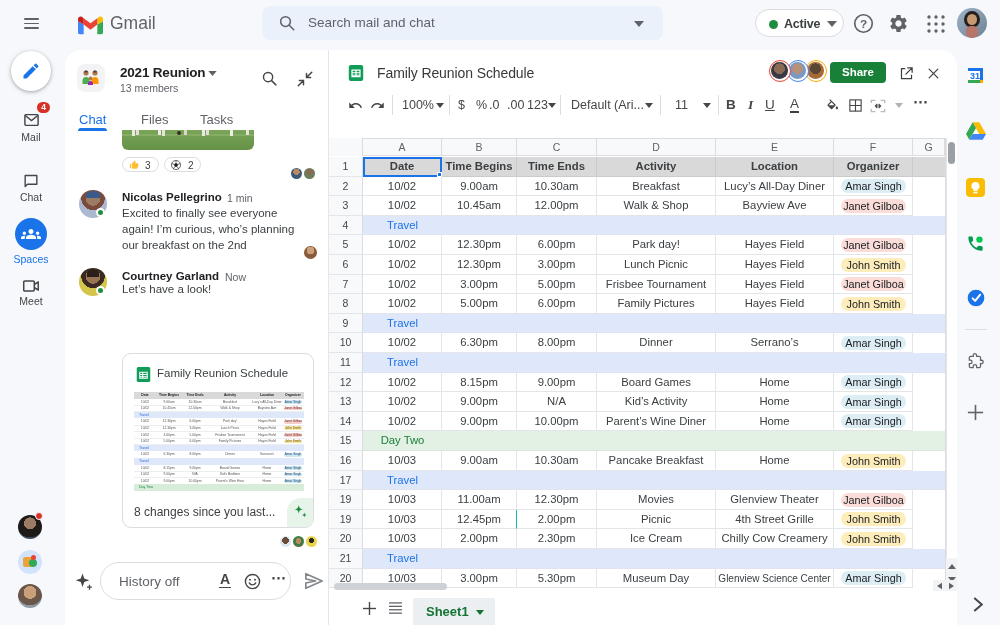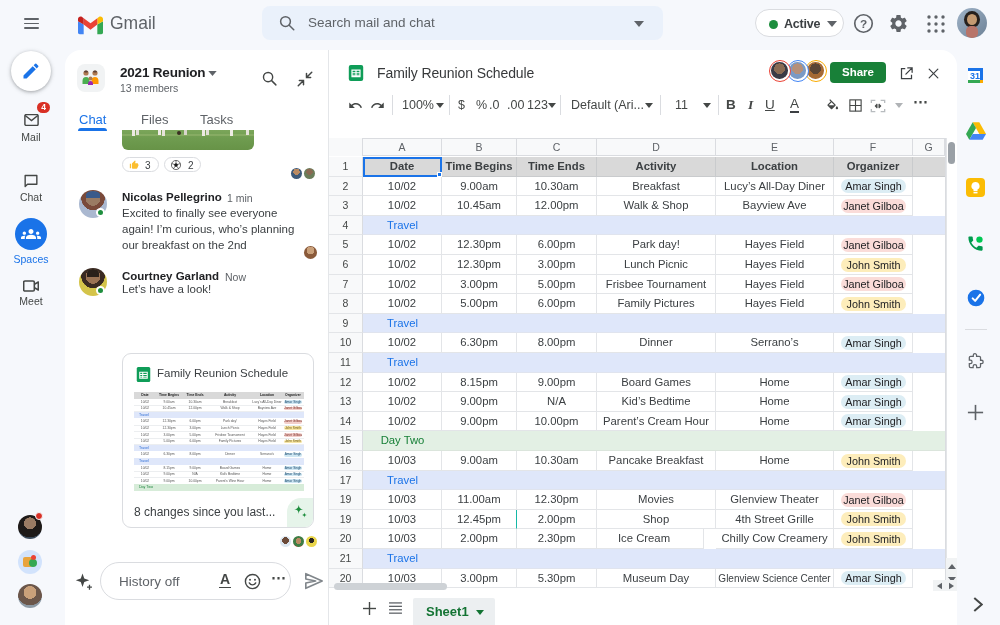--- a/index.html
+++ b/index.html
@@ -521,29 +521,29 @@
 <div style="position:absolute;left:113px;top:234.6px;width:75px;height:19.6px;border-right:1px solid #e3e5e8;border-bottom:1px solid #e3e5e8;color:#3c4043;line-height:19.6px;text-align:center;">8.15pm</div>
 <div style="position:absolute;left:188px;top:234.6px;width:80px;height:19.6px;border-right:1px solid #e3e5e8;border-bottom:1px solid #e3e5e8;color:#3c4043;line-height:19.6px;text-align:center;">9.00pm</div>
 <div style="position:absolute;left:268px;top:234.6px;width:119px;height:19.6px;border-right:1px solid #e3e5e8;border-bottom:1px solid #e3e5e8;color:#3c4043;line-height:19.6px;text-align:center;">Board Games</div>
 <div style="position:absolute;left:387px;top:234.6px;width:118px;height:19.6px;border-right:1px solid #e3e5e8;border-bottom:1px solid #e3e5e8;color:#3c4043;line-height:19.6px;text-align:center;">Home</div>
 <div style="position:absolute;left:505px;top:234.6px;width:79px;height:19.6px;border-right:1px solid #e3e5e8;border-bottom:1px solid #e3e5e8;"></div>
 <div style="position:absolute;left:512px;top:237.1px;width:65px;height:14px;background:#dcedf4;border-radius:7px;color:#202124;font-size:10.8px;line-height:14px;text-align:center;">Amar Singh</div>
 <div style="position:absolute;left:0;top:254.2px;width:34px;height:19.6px;border-right:1px solid #dadce0;border-bottom:1px solid #e3e5e8;background:#f8f9fa;color:#444746;font-size:10.5px;line-height:19.6px;text-align:center;">13</div>
 <div style="position:absolute;left:34px;top:254.2px;width:79px;height:19.6px;border-right:1px solid #e3e5e8;border-bottom:1px solid #e3e5e8;color:#3c4043;line-height:19.6px;text-align:center;">10/02</div>
 <div style="position:absolute;left:113px;top:254.2px;width:75px;height:19.6px;border-right:1px solid #e3e5e8;border-bottom:1px solid #e3e5e8;color:#3c4043;line-height:19.6px;text-align:center;">9.00pm</div>
 <div style="position:absolute;left:188px;top:254.2px;width:80px;height:19.6px;border-right:1px solid #e3e5e8;border-bottom:1px solid #e3e5e8;color:#3c4043;line-height:19.6px;text-align:center;">N/A</div>
-<div style="position:absolute;left:268px;top:254.2px;width:119px;height:19.6px;border-right:1px solid #e3e5e8;border-bottom:1px solid #e3e5e8;color:#3c4043;line-height:19.6px;text-align:center;">Kid’s Bedtime</div>
+<div style="position:absolute;left:268px;top:254.2px;width:119px;height:19.6px;border-right:1px solid #e3e5e8;border-bottom:1px solid #e3e5e8;color:#3c4043;line-height:19.6px;text-align:center;">Kid’s Activity</div>
 <div style="position:absolute;left:387px;top:254.2px;width:118px;height:19.6px;border-right:1px solid #e3e5e8;border-bottom:1px solid #e3e5e8;color:#3c4043;line-height:19.6px;text-align:center;">Home</div>
 <div style="position:absolute;left:505px;top:254.2px;width:79px;height:19.6px;border-right:1px solid #e3e5e8;border-bottom:1px solid #e3e5e8;"></div>
 <div style="position:absolute;left:512px;top:256.7px;width:65px;height:14px;background:#dcedf4;border-radius:7px;color:#202124;font-size:10.8px;line-height:14px;text-align:center;">Amar Singh</div>
 <div style="position:absolute;left:0;top:273.8px;width:34px;height:19.6px;border-right:1px solid #dadce0;border-bottom:1px solid #e3e5e8;background:#f8f9fa;color:#444746;font-size:10.5px;line-height:19.6px;text-align:center;">14</div>
 <div style="position:absolute;left:34px;top:273.8px;width:79px;height:19.6px;border-right:1px solid #e3e5e8;border-bottom:1px solid #e3e5e8;color:#3c4043;line-height:19.6px;text-align:center;">10/02</div>
 <div style="position:absolute;left:113px;top:273.8px;width:75px;height:19.6px;border-right:1px solid #e3e5e8;border-bottom:1px solid #e3e5e8;color:#3c4043;line-height:19.6px;text-align:center;">9.00pm</div>
 <div style="position:absolute;left:188px;top:273.8px;width:80px;height:19.6px;border-right:1px solid #e3e5e8;border-bottom:1px solid #e3e5e8;color:#3c4043;line-height:19.6px;text-align:center;">10.00pm</div>
-<div style="position:absolute;left:268px;top:273.8px;width:119px;height:19.6px;border-right:1px solid #e3e5e8;border-bottom:1px solid #e3e5e8;color:#3c4043;line-height:19.6px;text-align:center;">Parent’s Cream Hour</div>
+<div style="position:absolute;left:268px;top:273.8px;width:119px;height:19.6px;border-right:1px solid #e3e5e8;border-bottom:1px solid #e3e5e8;color:#3c4043;line-height:19.6px;text-align:center;">Parent’s Wine Diner</div>
 <div style="position:absolute;left:387px;top:273.8px;width:118px;height:19.6px;border-right:1px solid #e3e5e8;border-bottom:1px solid #e3e5e8;color:#3c4043;line-height:19.6px;text-align:center;">Home</div>
 <div style="position:absolute;left:505px;top:273.8px;width:79px;height:19.6px;border-right:1px solid #e3e5e8;border-bottom:1px solid #e3e5e8;"></div>
 <div style="position:absolute;left:512px;top:276.3px;width:65px;height:14px;background:#dcedf4;border-radius:7px;color:#202124;font-size:10.8px;line-height:14px;text-align:center;">Amar Singh</div>
 <div style="position:absolute;left:0;top:293.4px;width:34px;height:19.6px;border-right:1px solid #dadce0;border-bottom:1px solid #e3e5e8;background:#f8f9fa;color:#444746;font-size:10.5px;line-height:19.6px;text-align:center;">15</div>
 <div style="position:absolute;left:34px;top:293.4px;width:583px;height:19.6px;background:#e3f0e4;border-bottom:1px solid #dbe5dc;"></div>
 <div style="position:absolute;left:34px;top:293.4px;width:79px;height:19.6px;color:#188038;line-height:19.6px;text-align:center;">Day Two</div>
 <div style="position:absolute;left:0;top:313.0px;width:34px;height:19.6px;border-right:1px solid #dadce0;border-bottom:1px solid #e3e5e8;background:#f8f9fa;color:#444746;font-size:10.5px;line-height:19.6px;text-align:center;">16</div>
 <div style="position:absolute;left:34px;top:313.0px;width:79px;height:19.6px;border-right:1px solid #e3e5e8;border-bottom:1px solid #e3e5e8;color:#3c4043;line-height:19.6px;text-align:center;">10/03</div>
 <div style="position:absolute;left:113px;top:313.0px;width:75px;height:19.6px;border-right:1px solid #e3e5e8;border-bottom:1px solid #e3e5e8;color:#3c4043;line-height:19.6px;text-align:center;">9.00am</div>
 <div style="position:absolute;left:188px;top:313.0px;width:80px;height:19.6px;border-right:1px solid #e3e5e8;border-bottom:1px solid #e3e5e8;color:#3c4043;line-height:19.6px;text-align:center;">10.30am</div>
@@ -559,29 +559,29 @@
 <div style="position:absolute;left:113px;top:352.2px;width:75px;height:19.6px;border-right:1px solid #e3e5e8;border-bottom:1px solid #e3e5e8;color:#3c4043;line-height:19.6px;text-align:center;">11.00am</div>
 <div style="position:absolute;left:188px;top:352.2px;width:80px;height:19.6px;border-right:1px solid #e3e5e8;border-bottom:1px solid #e3e5e8;color:#3c4043;line-height:19.6px;text-align:center;">12.30pm</div>
 <div style="position:absolute;left:268px;top:352.2px;width:119px;height:19.6px;border-right:1px solid #e3e5e8;border-bottom:1px solid #e3e5e8;color:#3c4043;line-height:19.6px;text-align:center;">Movies</div>
 <div style="position:absolute;left:387px;top:352.2px;width:118px;height:19.6px;border-right:1px solid #e3e5e8;border-bottom:1px solid #e3e5e8;color:#3c4043;line-height:19.6px;text-align:center;">Glenview Theater</div>
 <div style="position:absolute;left:505px;top:352.2px;width:79px;height:19.6px;border-right:1px solid #e3e5e8;border-bottom:1px solid #e3e5e8;"></div>
 <div style="position:absolute;left:512px;top:354.7px;width:65px;height:14px;background:#fadcd9;border-radius:7px;color:#202124;font-size:10.8px;line-height:14px;text-align:center;">Janet Gilboa</div>
 <div style="position:absolute;left:0;top:371.8px;width:34px;height:19.6px;border-right:1px solid #dadce0;border-bottom:1px solid #e3e5e8;background:#f8f9fa;color:#444746;font-size:10.5px;line-height:19.6px;text-align:center;">19</div>
 <div style="position:absolute;left:34px;top:371.8px;width:79px;height:19.6px;border-right:1px solid #e3e5e8;border-bottom:1px solid #e3e5e8;color:#3c4043;line-height:19.6px;text-align:center;">10/03</div>
 <div style="position:absolute;left:113px;top:371.8px;width:75px;height:19.6px;border-right:1px solid #14b8a6;border-bottom:1px solid #e3e5e8;color:#3c4043;line-height:19.6px;text-align:center;">12.45pm</div>
 <div style="position:absolute;left:188px;top:371.8px;width:80px;height:19.6px;border-right:1px solid #e3e5e8;border-bottom:1px solid #e3e5e8;color:#3c4043;line-height:19.6px;text-align:center;">2.00pm</div>
-<div style="position:absolute;left:268px;top:371.8px;width:119px;height:19.6px;border-right:1px solid #e3e5e8;border-bottom:1px solid #e3e5e8;color:#3c4043;line-height:19.6px;text-align:center;">Shop</div>
+<div style="position:absolute;left:268px;top:371.8px;width:119px;height:19.6px;border-right:1px solid #e3e5e8;border-bottom:1px solid #e3e5e8;color:#3c4043;line-height:19.6px;text-align:center;">Picnic</div>
 <div style="position:absolute;left:387px;top:371.8px;width:118px;height:19.6px;border-right:1px solid #e3e5e8;border-bottom:1px solid #e3e5e8;color:#3c4043;line-height:19.6px;text-align:center;">4th Street Grille</div>
 <div style="position:absolute;left:505px;top:371.8px;width:79px;height:19.6px;border-right:1px solid #e3e5e8;border-bottom:1px solid #e3e5e8;"></div>
 <div style="position:absolute;left:512px;top:374.3px;width:65px;height:14px;background:#fdedbb;border-radius:7px;color:#202124;font-size:10.8px;line-height:14px;text-align:center;">John Smith</div>
 <div style="position:absolute;left:0;top:391.4px;width:34px;height:19.6px;border-right:1px solid #dadce0;border-bottom:1px solid #e3e5e8;background:#f8f9fa;color:#444746;font-size:10.5px;line-height:19.6px;text-align:center;">20</div>
 <div style="position:absolute;left:34px;top:391.4px;width:79px;height:19.6px;border-right:1px solid #e3e5e8;border-bottom:1px solid #e3e5e8;color:#3c4043;line-height:19.6px;text-align:center;">10/03</div>
 <div style="position:absolute;left:113px;top:391.4px;width:75px;height:19.6px;border-right:1px solid #e3e5e8;border-bottom:1px solid #e3e5e8;color:#3c4043;line-height:19.6px;text-align:center;">2.00pm</div>
 <div style="position:absolute;left:188px;top:391.4px;width:80px;height:19.6px;border-right:1px solid #e3e5e8;border-bottom:1px solid #e3e5e8;color:#3c4043;line-height:19.6px;text-align:center;">2.30pm</div>
-<div style="position:absolute;left:256px;top:391.4px;width:119px;height:19.6px;border-right:1px solid #e3e5e8;border-bottom:1px solid #e3e5e8;color:#3c4043;line-height:19.6px;text-align:center;">Ice Cream</div>
+<div style="position:absolute;left:268px;top:391.4px;width:119px;height:19.6px;border-right:1px solid #e3e5e8;border-bottom:1px solid #e3e5e8;color:#3c4043;line-height:19.6px;text-align:center;">Ice Cream</div>
 <div style="position:absolute;left:387px;top:391.4px;width:118px;height:19.6px;border-right:1px solid #e3e5e8;border-bottom:1px solid #e3e5e8;color:#3c4043;line-height:19.6px;text-align:center;">Chilly Cow Creamery</div>
 <div style="position:absolute;left:505px;top:391.4px;width:79px;height:19.6px;border-right:1px solid #e3e5e8;border-bottom:1px solid #e3e5e8;"></div>
 <div style="position:absolute;left:512px;top:393.9px;width:65px;height:14px;background:#fdedbb;border-radius:7px;color:#202124;font-size:10.8px;line-height:14px;text-align:center;">John Smith</div>
 <div style="position:absolute;left:0;top:411.0px;width:34px;height:19.6px;border-right:1px solid #dadce0;border-bottom:1px solid #e3e5e8;background:#f8f9fa;color:#444746;font-size:10.5px;line-height:19.6px;text-align:center;">21</div>
 <div style="position:absolute;left:34px;top:411.0px;width:583px;height:19.6px;background:#dfe7fa;border-bottom:1px solid #e0e4ee;"></div>
 <div style="position:absolute;left:34px;top:411.0px;width:79px;height:19.6px;color:#1a73e8;line-height:19.6px;text-align:center;">Travel</div>
 <div style="position:absolute;left:0;top:430.6px;width:34px;height:19.6px;border-right:1px solid #dadce0;border-bottom:1px solid #e3e5e8;background:#f8f9fa;color:#444746;font-size:10.5px;line-height:19.6px;text-align:center;">20</div>
 <div style="position:absolute;left:34px;top:430.6px;width:79px;height:19.6px;border-right:1px solid #e3e5e8;border-bottom:1px solid #e3e5e8;color:#3c4043;line-height:19.6px;text-align:center;">10/03</div>
 <div style="position:absolute;left:113px;top:430.6px;width:75px;height:19.6px;border-right:1px solid #e3e5e8;border-bottom:1px solid #e3e5e8;color:#3c4043;line-height:19.6px;text-align:center;">3.00pm</div>
 <div style="position:absolute;left:188px;top:430.6px;width:80px;height:19.6px;border-right:1px solid #e3e5e8;border-bottom:1px solid #e3e5e8;color:#3c4043;line-height:19.6px;text-align:center;">5.30pm</div>

